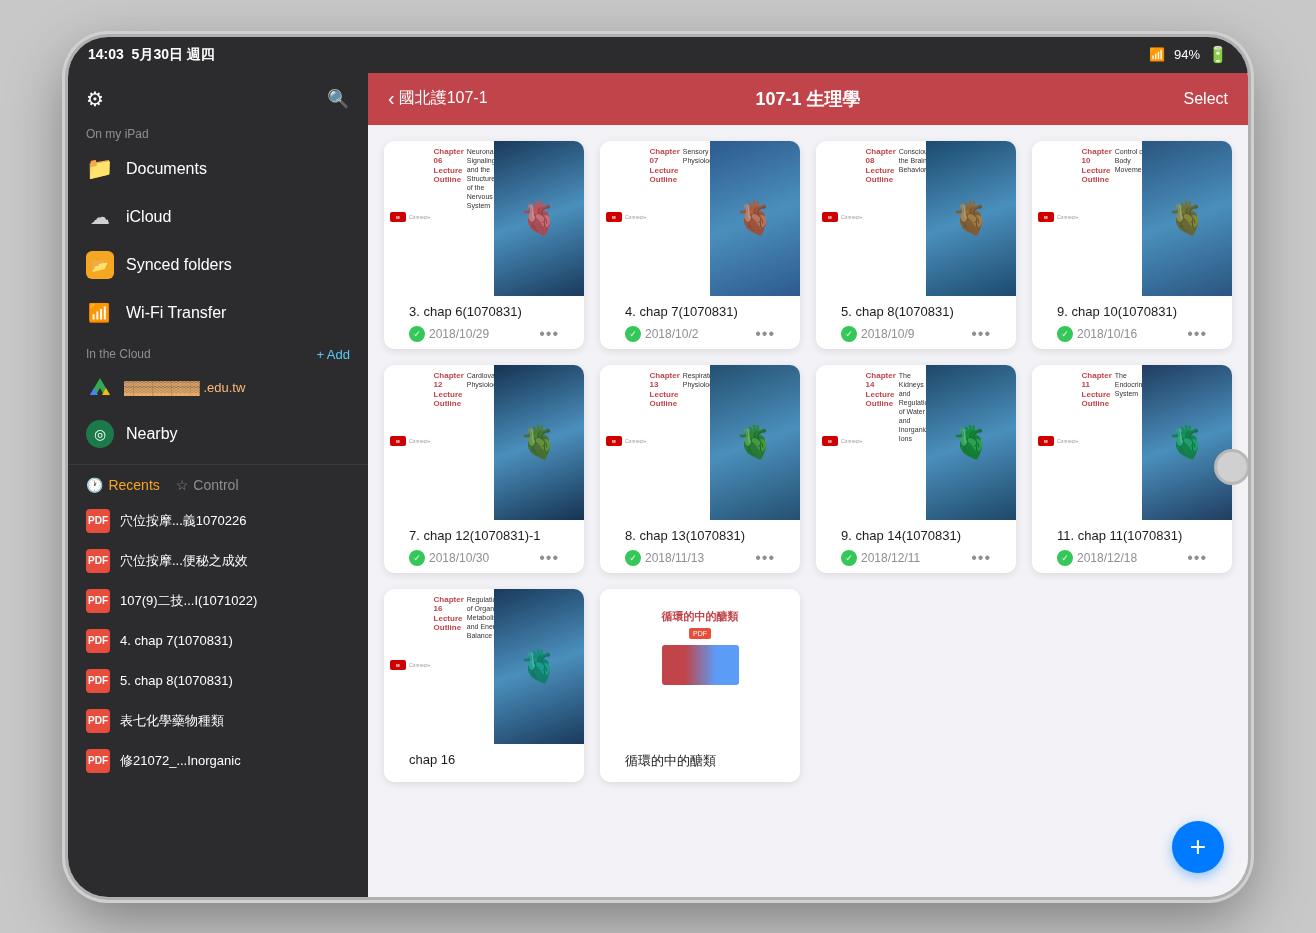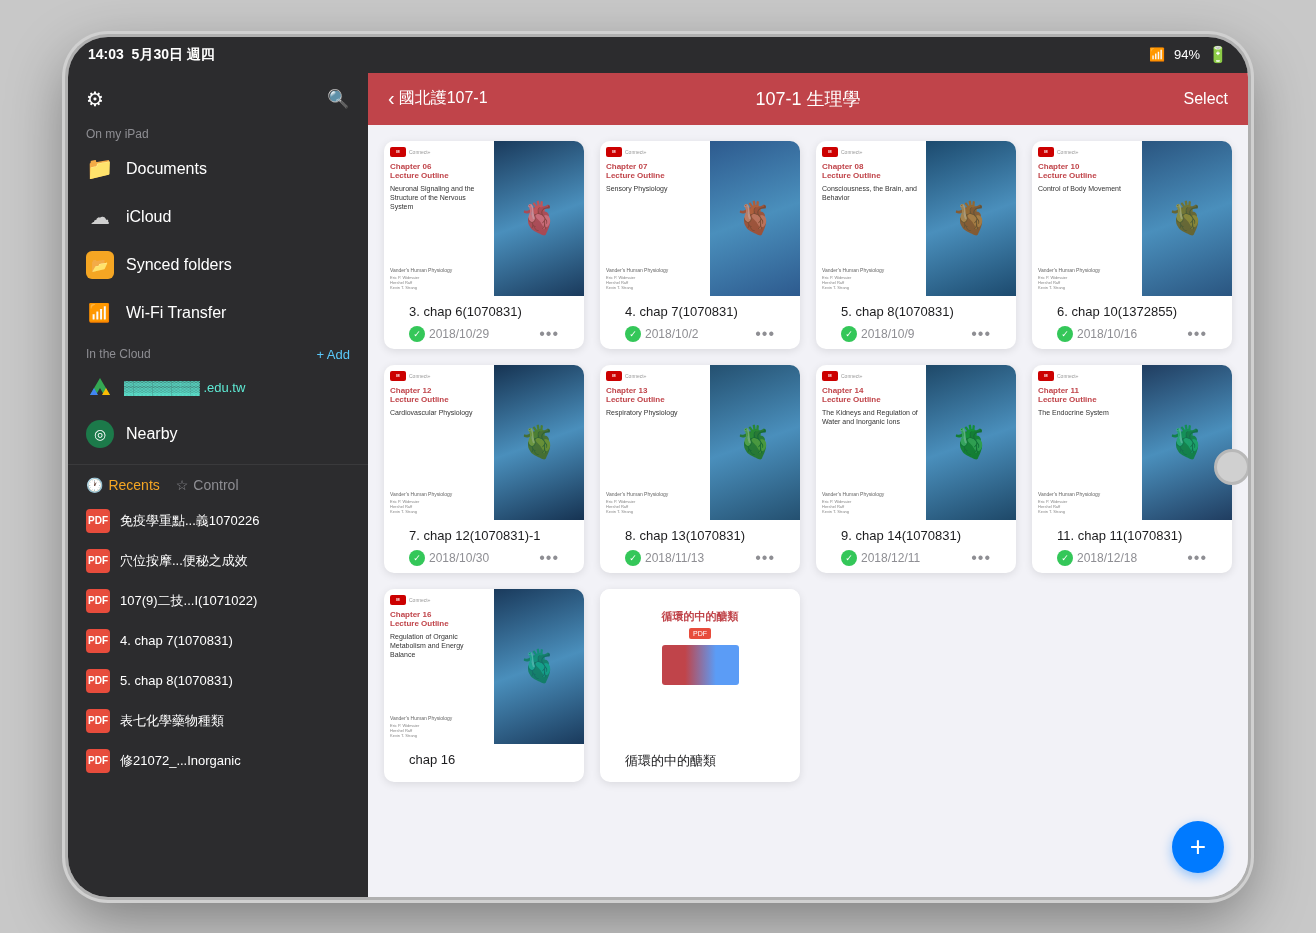--- a/index.html
+++ b/index.html
@@ -189,21 +189,21 @@
       color: white;
       font-size: 16px;
       cursor: pointer;
       min-width: 120px;
     }
     .nav-title {
       flex: 1;
       text-align: center;
       color: white;
       font-size: 18px;
-      font-weight: 400;
+      font-weight: 700;
     }
     .select-btn {
       color: white;
       font-size: 16px;
       cursor: pointer;
       min-width: 120px;
       text-align: right;
     }
     
     .grid-scroll {
@@ -237,21 +237,21 @@
     .book-cover {
       width: 100%;
       height: 100%;
       display: flex;
     }
     .book-left {
       width: 55%;
       background: white;
       padding: 6px;
       display: flex;
-      flex-direction: column;
+      flex-direction: row;
       gap: 3px;
       font-size: 7px;
       color: #333;
     }
     .book-right {
       width: 45%;
       background: #1a3a5c;
       display: flex;
       align-items: center;
       justify-content: center;
@@ -425,21 +425,21 @@
       </div>
 
       <div class="cloud-account">
         <div class="google-drive-icon">
           <svg width="24" height="24" viewBox="0 0 24 24">
             <path d="M12 2L2 19h6l4-7 4 7h6L12 2z" fill="#34A853"></path>
             <path d="M2 19h8l-4-7-4 7z" fill="#4285F4"></path>
             <path d="M14 19h8l-4-7-4 7z" fill="#FBBC04"></path>
           </svg>
         </div>
-        <span class="cloud-account-name" style="color:#5eead4; font-size:13px;">▓▓▓▓▓▓▓▓ <span>.edu.tw</span></span>
+        <span class="cloud-account-name" style="color:#fdba74; font-size:13px;">▓▓▓▓▓▓▓▓ <span>.edu.tw</span></span>
       </div>
 
       <div class="sidebar-item">
         <div class="sidebar-item-icon">
           <div class="icon-nearby">◎</div>
         </div>
         <span>Nearby</span>
       </div>
 
       <div class="tabs-row">
@@ -450,21 +450,21 @@
         <div class="tab-item inactive">
           <span>☆</span>
           <span>Control</span>
         </div>
       </div>
 
       <div class="recents-list">
 
       <div class="recent-item">
     <div class="pdf-icon">PDF</div>
-    <span class="recent-name">免疫學重點...義1070226</span>
+    <span class="recent-name">穴位按摩...義1070226</span>
   </div>
           <div class="recent-item">
     <div class="pdf-icon">PDF</div>
     <span class="recent-name">穴位按摩...便秘之成效</span>
   </div>
           <div class="recent-item">
     <div class="pdf-icon">PDF</div>
     <span class="recent-name">107(9)二技...I(1071022)</span>
   </div>
           <div class="recent-item">
@@ -622,21 +622,21 @@
           </div>
         </div>
         <div class="book-right" style="background:#2a5580">
           <div class="book-right-img" style="background:linear-gradient(160deg,#2a5580 0%,#4a8fbc 50%,#2a5580 100%);">
             <span style="font-size:32px;opacity:0.7;filter:hue-rotate(60deg)">🫀</span>
           </div>
         </div>
       </div>
     </div>
     <div class="grid-info">
-      <div class="grid-filename">6. chap 10(1372855)</div>
+      <div class="grid-filename">9. chap 10(1070831)</div>
 
       <div class="grid-meta">
         <div class="grid-date-row">
           <div class="synced-check">✓</div>
           <span class="grid-date">2018/10/16</span>
         </div>
         <span class="more-dots">•••</span>
       </div>
     </div>
   </div>

